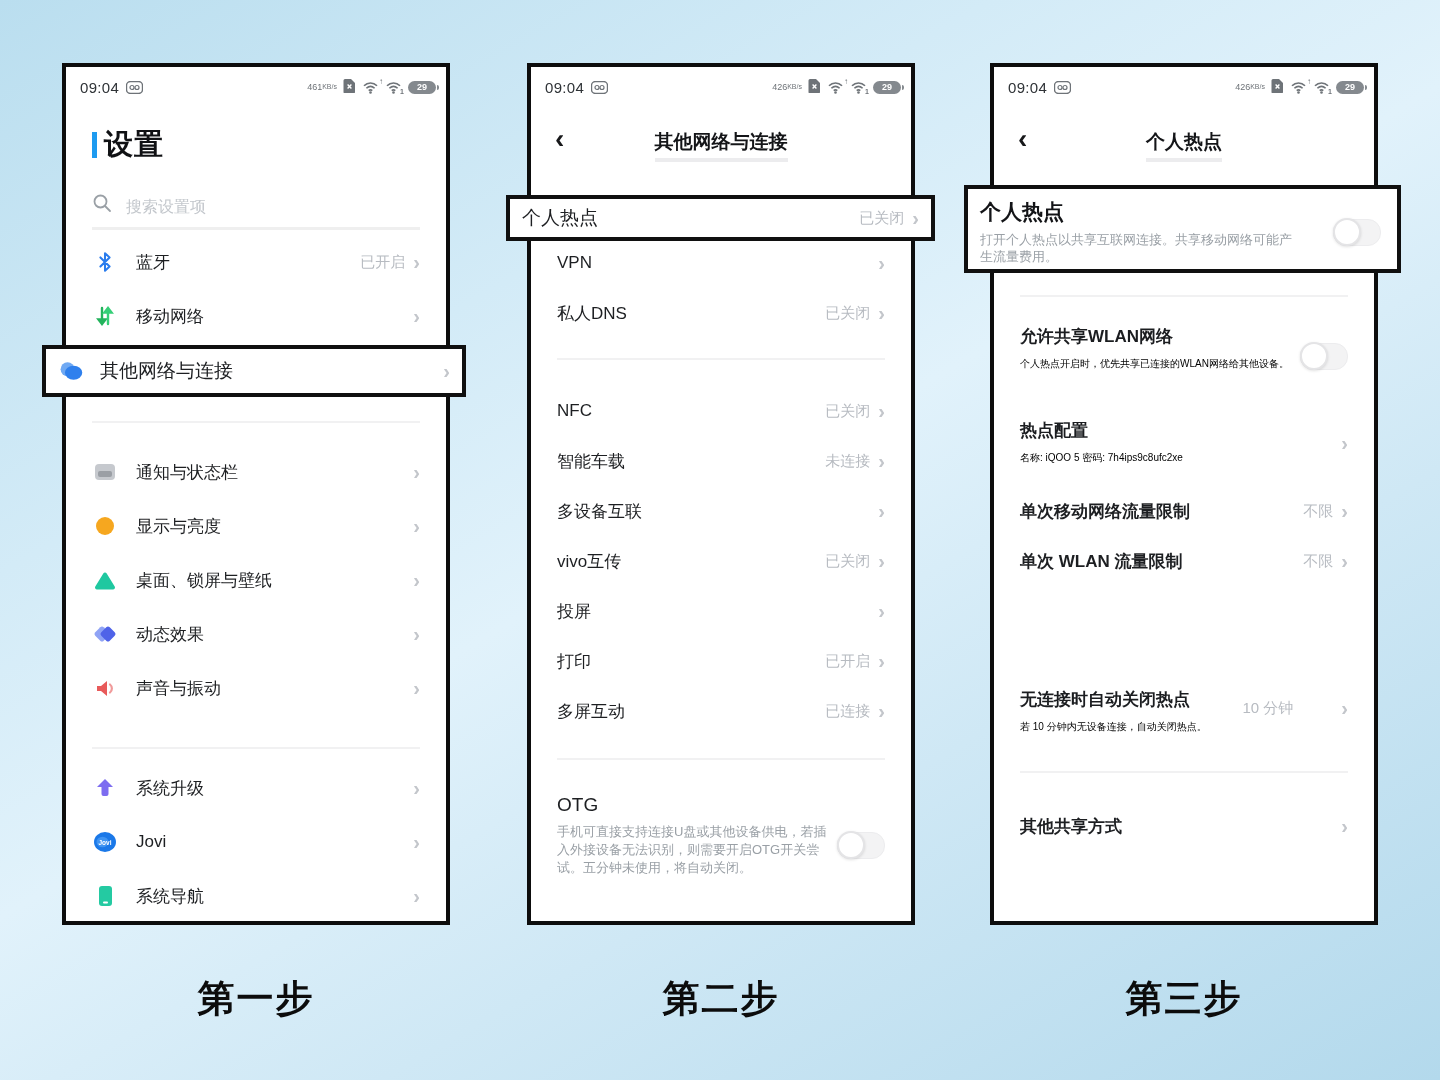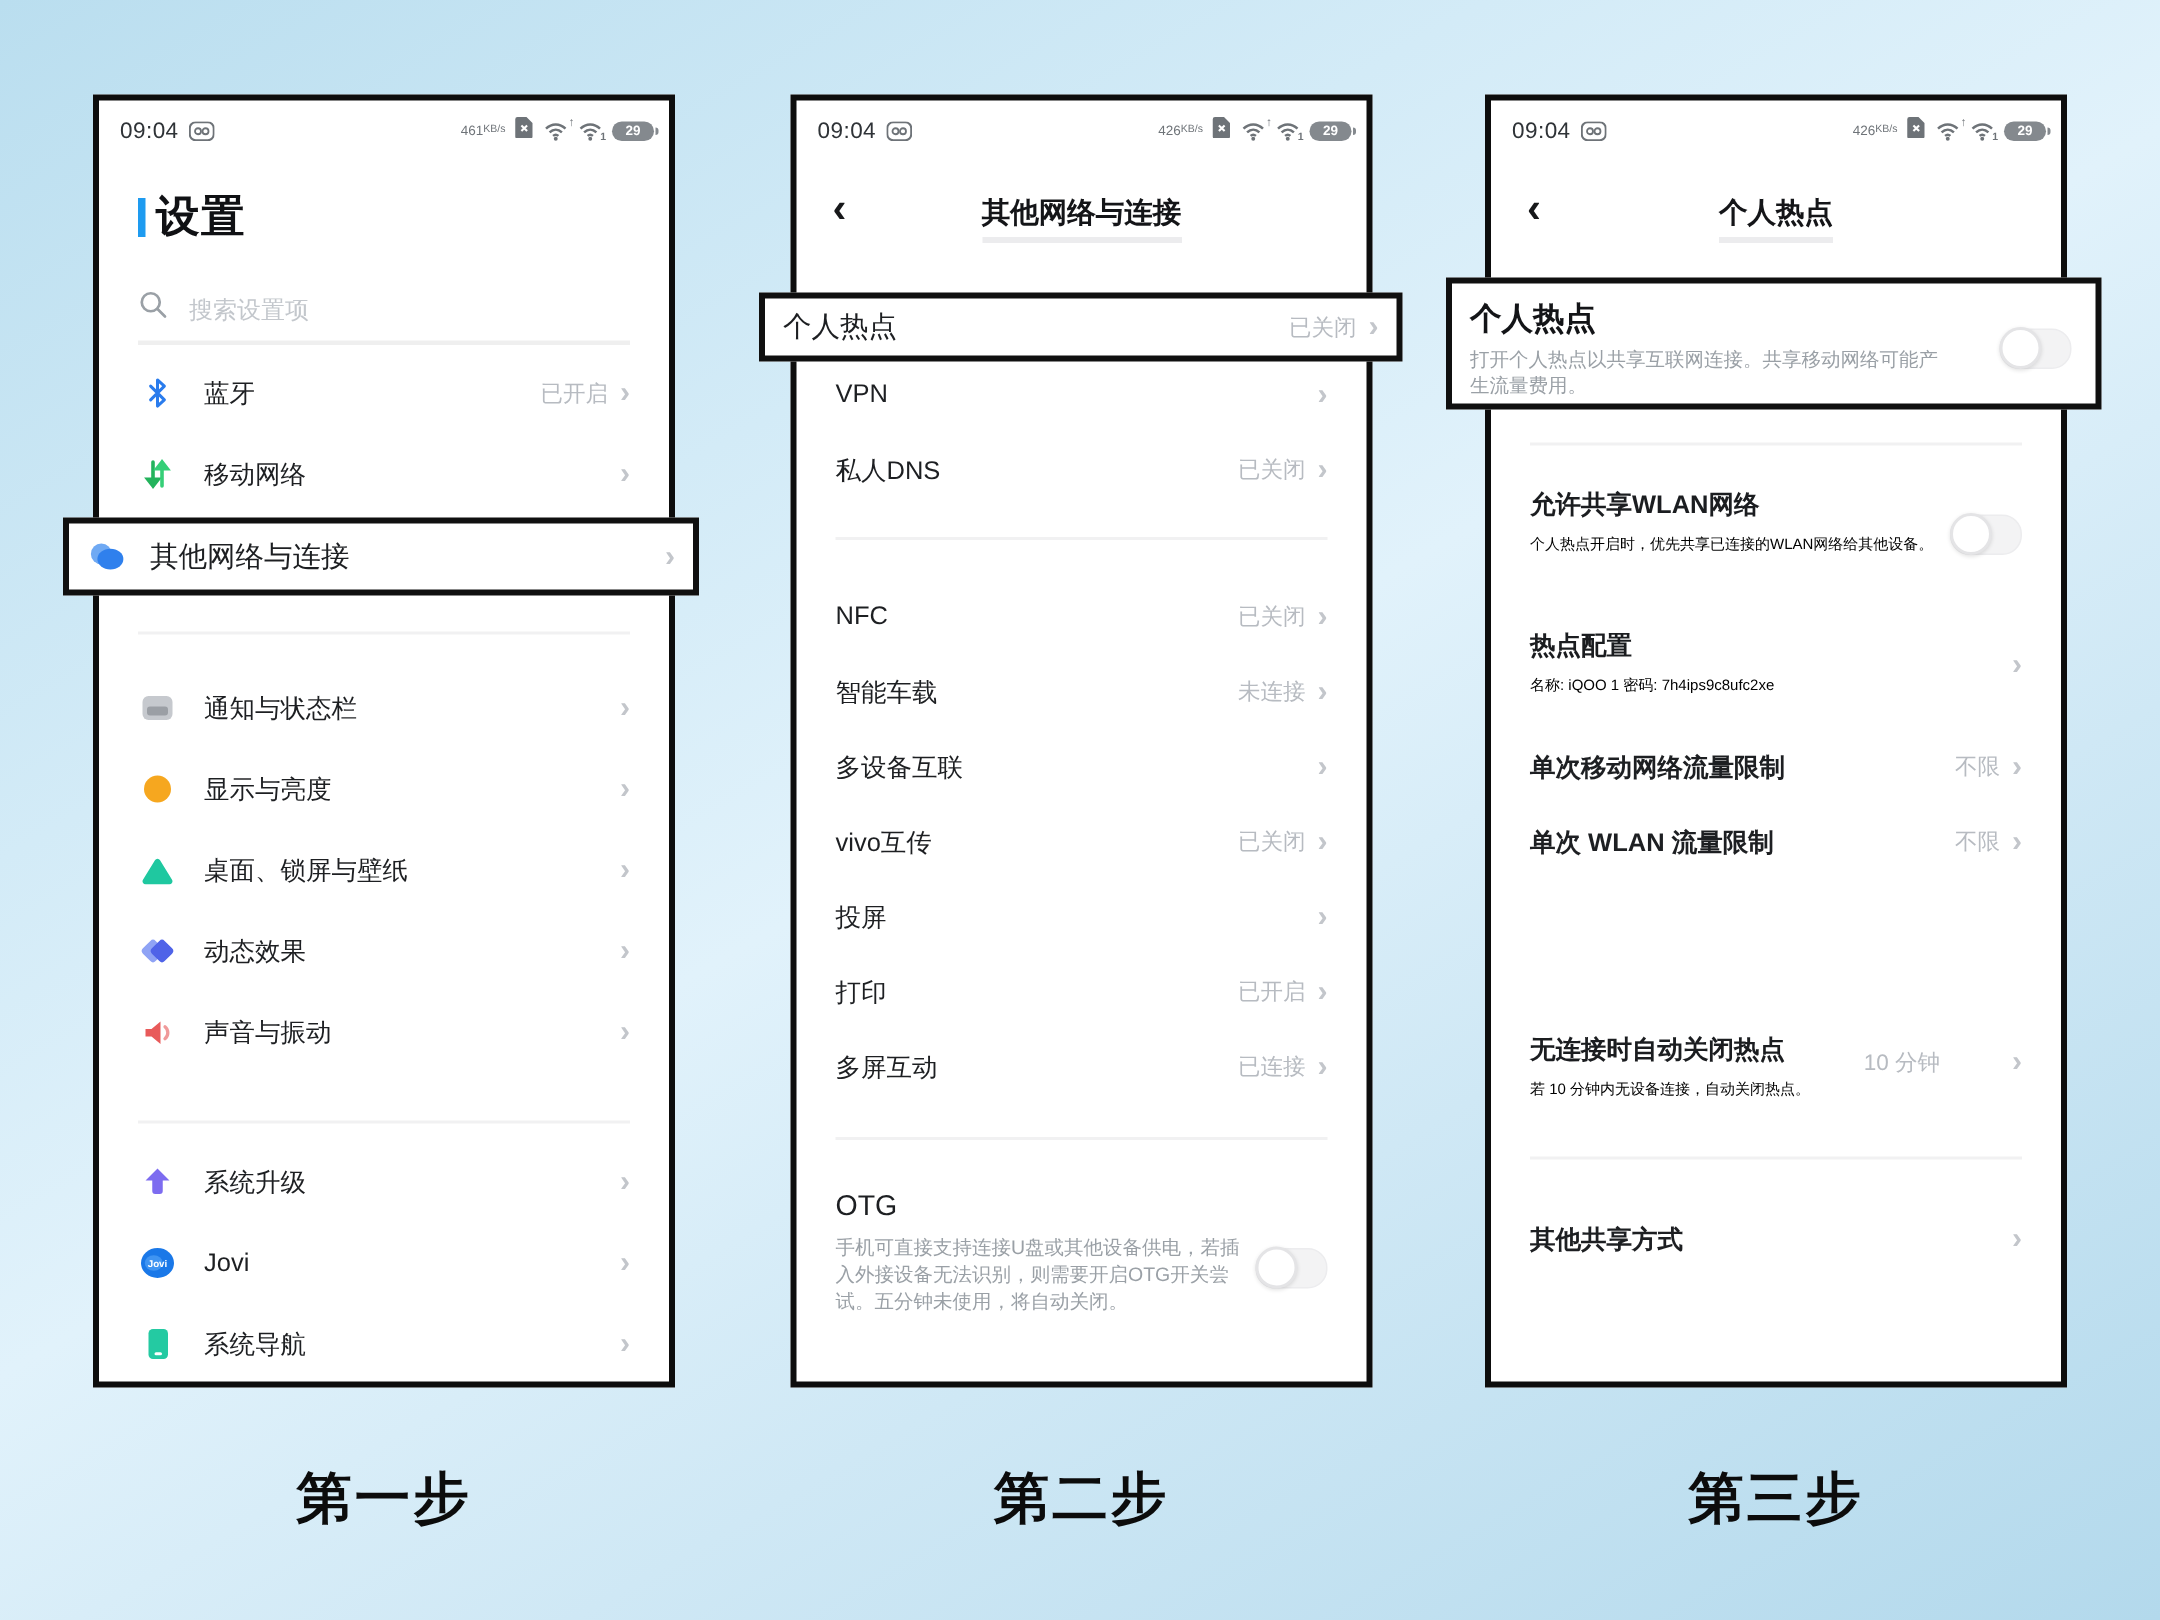--- a/index.html
+++ b/index.html
@@ -422,21 +422,21 @@
   <div class="abs b-wlan">
     <div class="bt">允许共享WLAN网络</div>
     <div class="bd">个人热点开启时，优先共享已连接的WLAN网络给其他设备。</div>
     <div class="toggle">
         <span class="knob"></span>
       </div>
   </div>
 
   <div class="abs b-config">
     <div class="bt">热点配置</div>
-    <div class="bd">名称: iQOO 1  密码: 7h4ips9c8ufc2xe</div>
+    <div class="bd">名称: iQOO 5  密码: 7h4ips9c8ufc2xe</div>
     <div class="rightval">
         <span class="chev"></span>
       </div>
   </div>
 
   <div class="abs b-mlimit" style="height:50px;display:flex;align-items:center;">
     <span class="lbl">单次移动网络流量限制</span>
     <span class="val">不限</span>
     <span class="chev"></span>
   </div>

